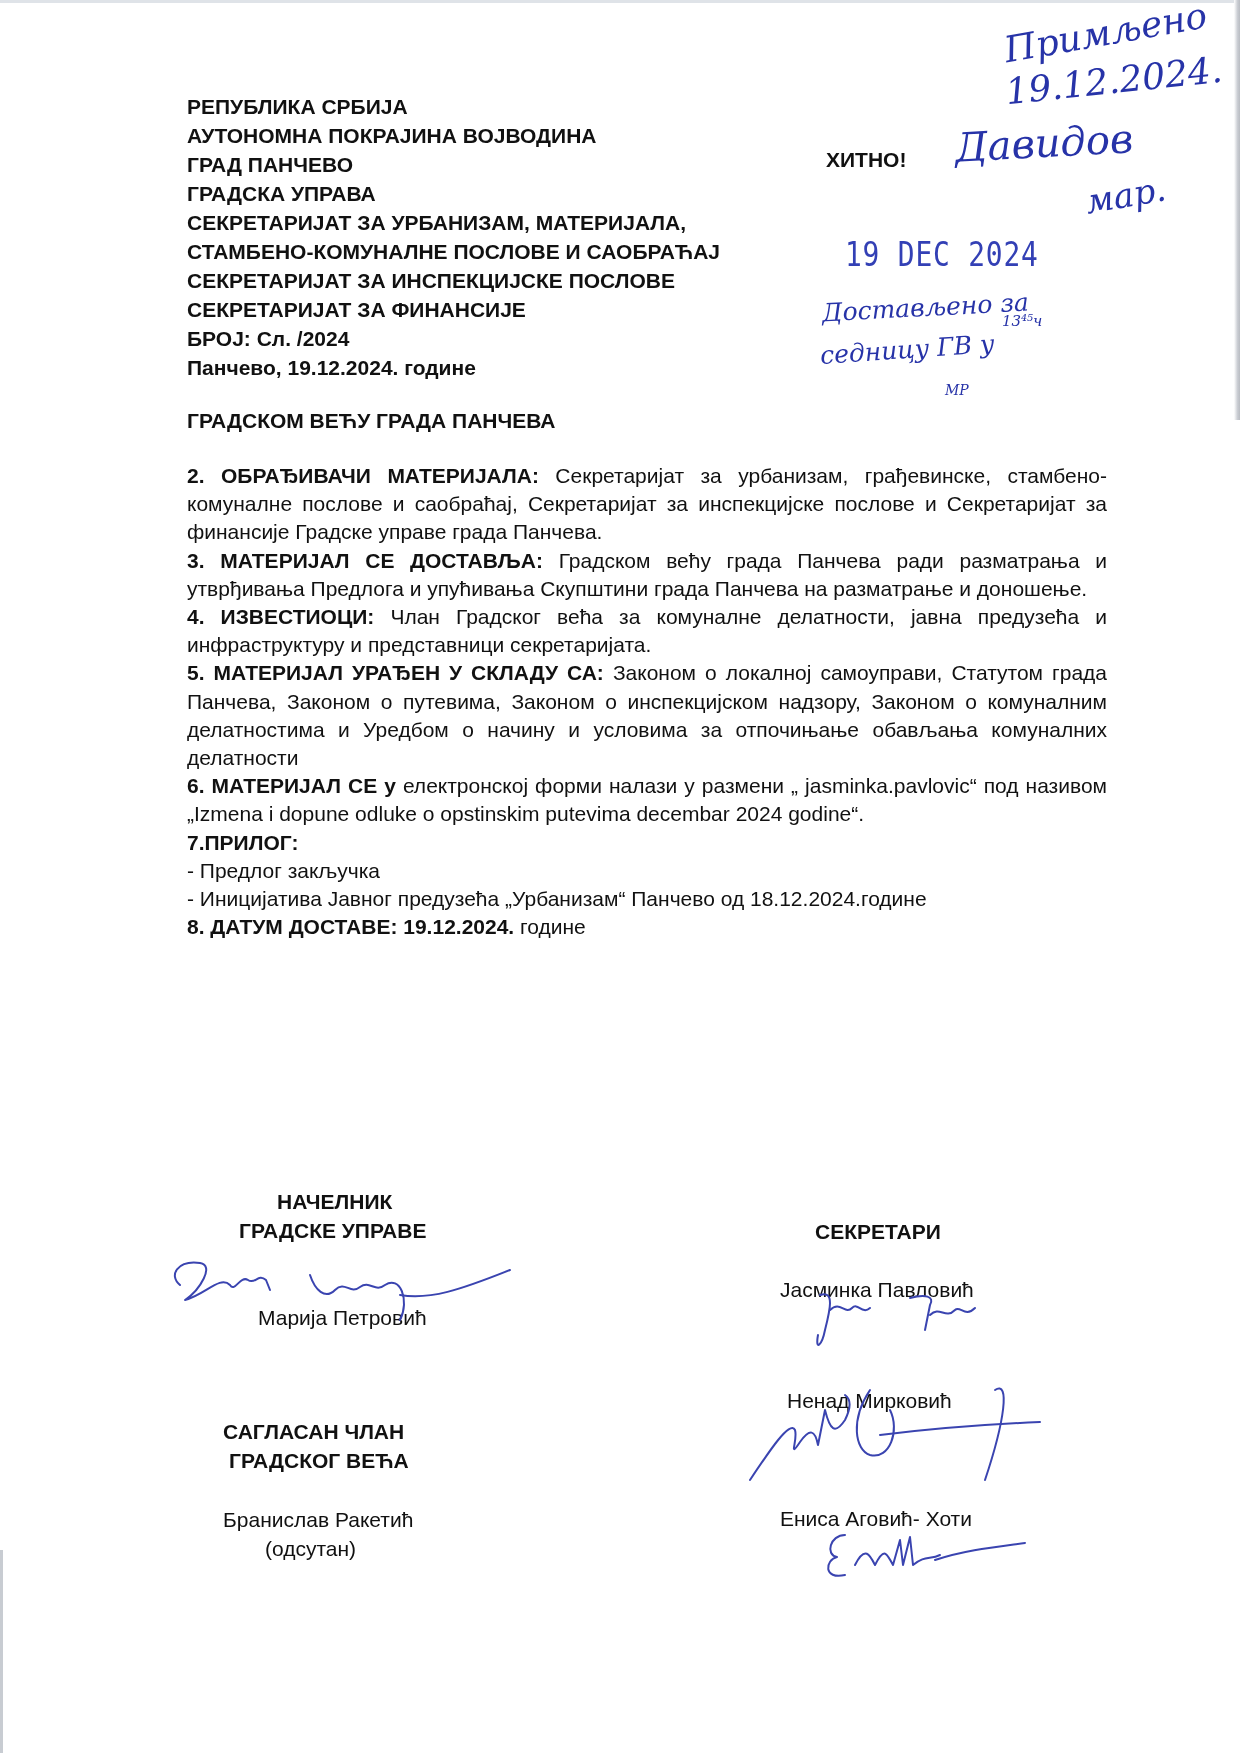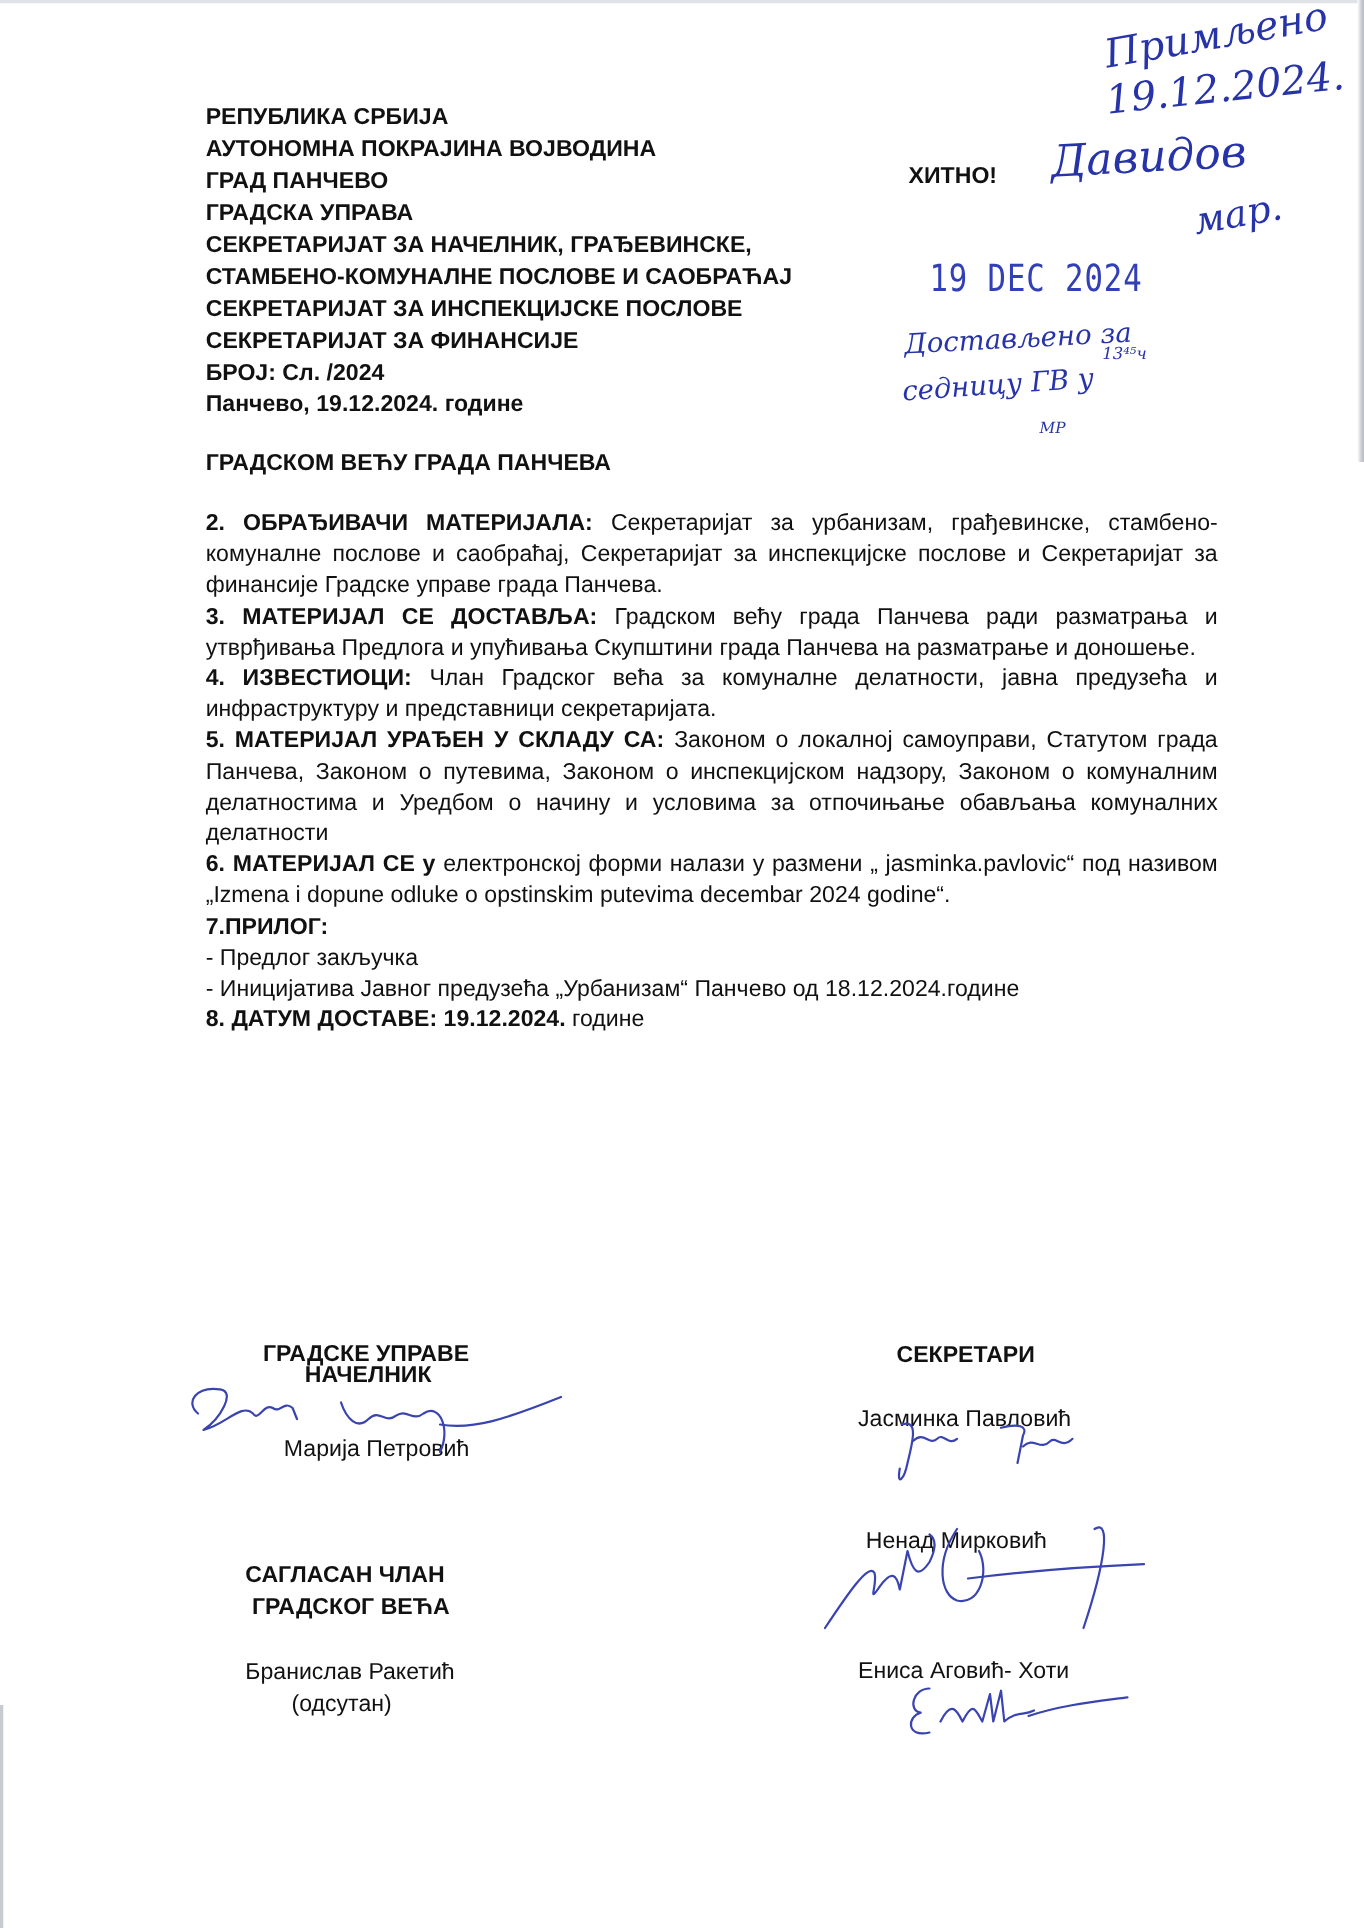--- a/index.html
+++ b/index.html
@@ -53,21 +53,21 @@
 <div class="page">
   <div class="top-shade"></div>
   <div class="right-edge"></div>
   <div class="left-edge"></div>
 
   <div class="header">
     <div>РЕПУБЛИКА СРБИЈА</div>
     <div>АУТОНОМНА ПОКРАЈИНА ВОЈВОДИНА</div>
     <div>ГРАД ПАНЧЕВО</div>
     <div>ГРАДСКА УПРАВА</div>
-    <div>СЕКРЕТАРИЈАТ ЗА НАЧЕЛНИК, ГРАЂЕВИНСКЕ,</div>
+    <div>СЕКРЕТАРИЈАТ ЗА УРБАНИЗАМ, МАТЕРИЈАЛА,</div>
     <div>СТАМБЕНО-КОМУНАЛНЕ ПОСЛОВЕ И САОБРАЋАЈ</div>
     <div>СЕКРЕТАРИЈАТ ЗА ИНСПЕКЦИЈСКЕ ПОСЛОВЕ</div>
     <div>СЕКРЕТАРИЈАТ ЗА ФИНАНСИЈЕ</div>
     <div>БРОЈ: Сл. /2024</div>
     <div>Панчево, 19.12.2024. године</div>
   </div>
 
   <div class="urgent">ХИТНО!</div>
 
   <div class="stamp">19 DEC 2024</div>
@@ -88,21 +88,21 @@
     <p class="item"><span class="lbl">3. МАТЕРИЈАЛ СЕ ДОСТАВЉА:</span><span> Градском већу града Панчева ради разматрања и утврђивања Предлога и упућивања Скупштини града Панчева на разматрање и доношење.</span></p>
     <p class="item"><span class="lbl">4. ИЗВЕСТИОЦИ:</span><span> Члан Градског већа за комуналне делатности, јавна предузећа и инфраструктуру и представници секретаријата.</span></p>
     <p class="item"><span class="lbl">5. МАТЕРИЈАЛ УРАЂЕН У СКЛАДУ СА:</span><span>  Законом о локалној самоуправи, Статутом града Панчева, Законом о путевима, Законом о инспекцијском надзору, Законом о комуналним делатностима и Уредбом о начину и условима за отпочињање обављања комуналних делатности</span></p>
     <p class="item"><span class="lbl">6.  МАТЕРИЈАЛ  СЕ  у</span><span>  електронској  форми  налази  у  размени  „ jasminka.pavlovic“ под називом „Izmena i dopune odluke o opstinskim putevima decembar 2024 godine“.</span></p>
     <p class="item"><span class="lbl">7.ПРИЛОГ:</span></p>
     <p class="plain">- Предлог закључка</p>
     <p class="plain">- Иницијатива Јавног предузећа „Урбанизам“ Панчево од 18.12.2024.године</p>
     <p class="item date-line"><span class="lbl">8. ДАТУМ  ДОСТАВЕ: 19.12.2024.</span><span> године</span></p>
   </div>
 
-  <div class="sig" style="left:277px; top:1190px;margin-top:48px;">
+  <div class="sig" style="left:277px; top:1190px;">
     <div class="title" style="padding-left:0;">НАЧЕЛНИК</div>
   </div>
   <div class="sig" style="left:239px; top:1219px;">
     <div class="title">ГРАДСКЕ УПРАВЕ</div>
   </div>
   <div class="sig" style="left:258px; top:1306px;">
     <div class="name bold">Марија Петровић</div>
   </div>
   <svg class="svg-sig" style="left:160px; top:1245px;" width="360" height="80">
     <path d="M20 40 C 8 30, 18 15, 40 18 C 55 20, 40 45, 25 55 C 45 50, 60 30, 70 40 C 75 48, 80 30, 88 35 C 95 40, 98 28, 106 35 L 110 45"></path>

